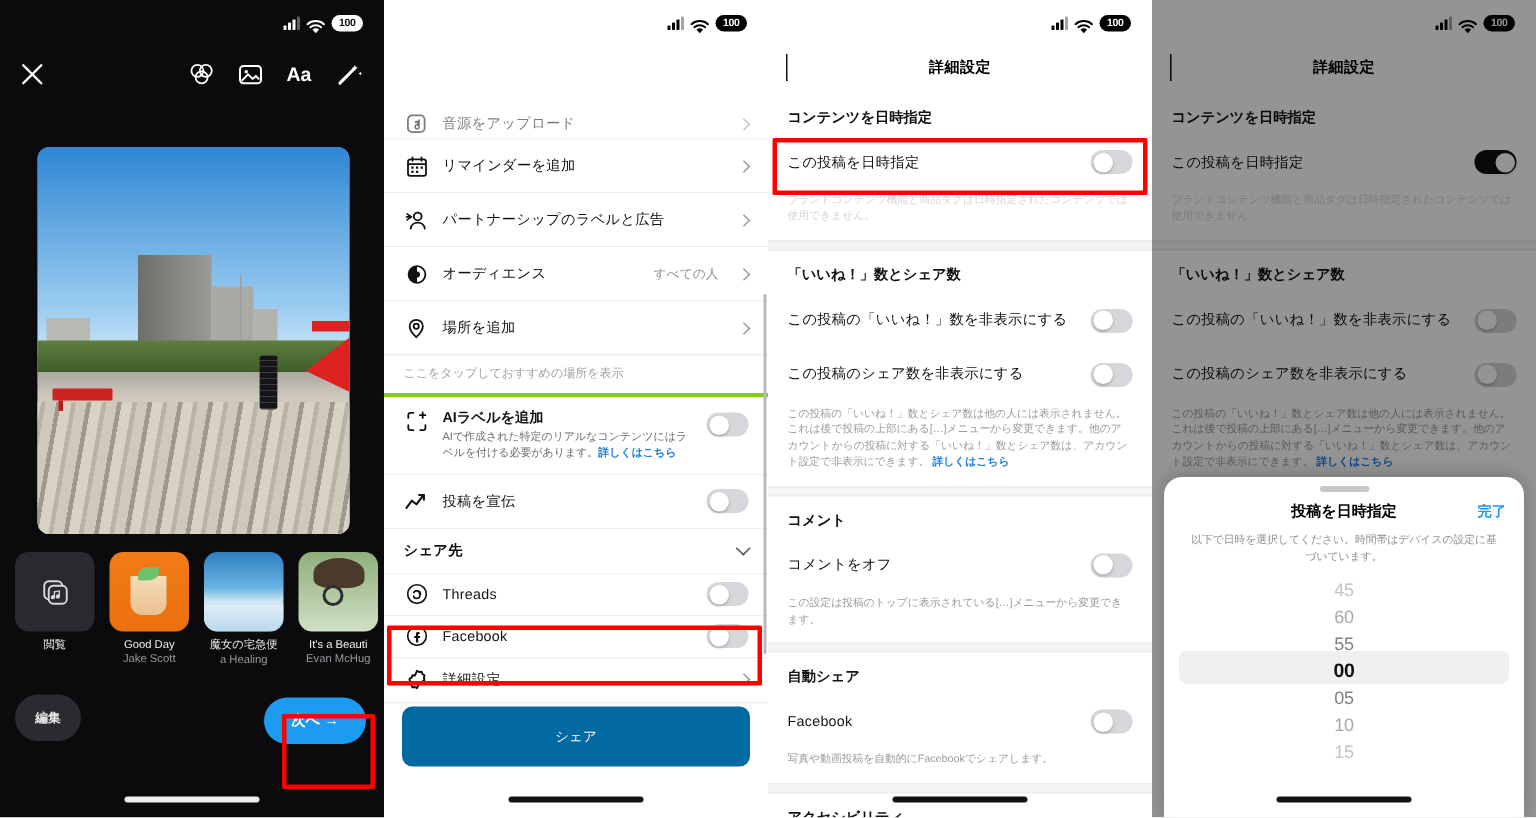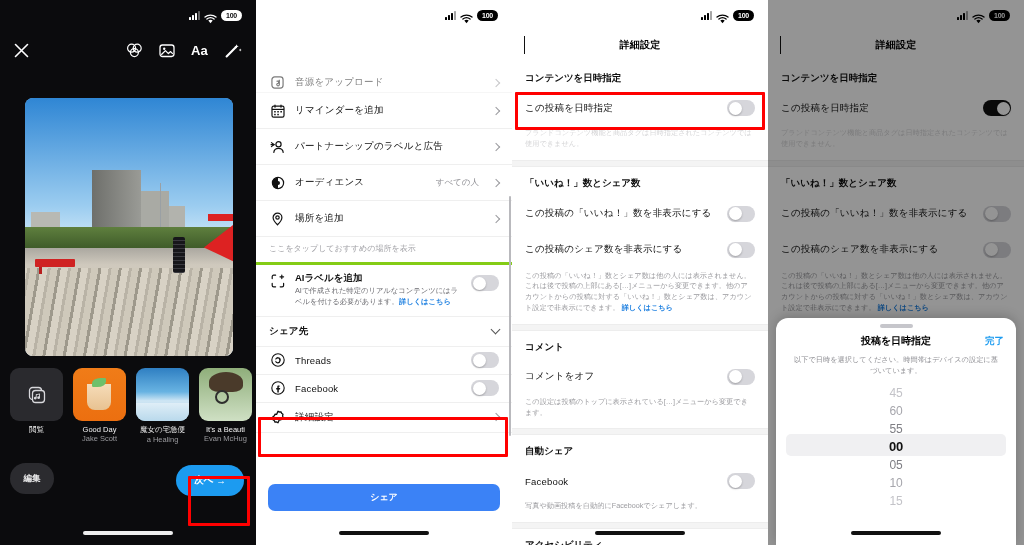--- a/index.html
+++ b/index.html
@@ -138,24 +138,24 @@
   .caption .lnk { color: #1c7fe0; font-weight: 700; }
   .divider { height: 7px; background: #f4f4f4; border-top: 1px solid #ededed; border-bottom: 1px solid #ededed; }
 
   .toggle { width: 28px; height: 16px; border-radius: 9px; background: #d6d6db; position: relative; flex: 0 0 28px; }
   .toggle:after { content:""; position:absolute; top: 1.5px; left: 1.5px; width: 13px; height: 13px;
                   border-radius: 50%; background: #fff; box-shadow: 0 1px 2px rgba(0,0,0,.25); }
   .toggle.on { background: #111; }
   .toggle.on:after { left: 13.5px; }
 
   .share-btn {
-    position: absolute; left: 12px; right: 12px; bottom: 34px; height: 27px;
-    border-radius: 7px; background: #3b82f6; color: #fff;
+    position: absolute; left: 12px; right: 12px; bottom: 34px; height: 40px;
+    border-radius: 7px; background: #0369a1; color: #fff;
     display: flex; align-items: center; justify-content: center;
-    font-size: 9px; font-weight: 700;
+    font-size: 9px; font-weight: 400;
   }
   .scrollbar { position: absolute; right: 1.5px; width: 2px; border-radius: 1px; background: #b9b9bd; }
 
   
   .redbox { position: absolute; border: 3px solid #ff0000; border-radius: 1px; pointer-events: none; z-index: 40; }
 
   
   .p4-dim { position: absolute; inset: 0; background: rgba(0,0,0,.42); z-index: 5; }
   .sheet {
     position: absolute; left: 8px; right: 8px; bottom: 0; top: 318px;
@@ -394,20 +394,30 @@
         </span>
         <span style="flex:1;">
           <span style="display:block; font-size:9.5px; font-weight:700; color:#111;">AIラベルを追加</span>
           <span style="display:block; font-size:7.3px; line-height:1.5; color:#6b6b70; margin-top:1px;">
             <span>AIで作成された特定のリアルなコンテンツにはラベルを付ける必要があります。</span><span class="lnk" style="color:#1c7fe0; font-weight:700;">詳しくはこちら</span>
           </span>
         </span>
         <span class="toggle" style="margin-top:3px;"></span>
       </div>
 
+      <div class="row">
+        <span class="ic">
+          <svg width="15" height="13" viewBox="0 0 15 13">
+              <path d="M1 10.6 4.6 5.8l3 2.4L12.4 2" stroke="#111" stroke-width="1.4" fill="none" stroke-linecap="round" stroke-linejoin="round"></path>
+              <path d="M9.4 2h3.2v3.2" stroke="#111" stroke-width="1.4" fill="none" stroke-linecap="round" stroke-linejoin="round"></path>
+            </svg>
+        </span>
+        <span class="lbl">投稿を宣伝</span>
+        <span class="toggle"></span>
+      </div>
 
       <div class="row" style="height:30px;">
         <span class="lbl" style="font-weight:700;">シェア先</span>
         <span class="chev-down"></span>
       </div>
 
       <div class="row" style="height:28px;">
         <span class="ic">
           <svg width="14" height="14" viewBox="0 0 14 14">
               <circle cx="7" cy="7" r="6.2" stroke="#111" stroke-width="1.1" fill="none"></circle>

